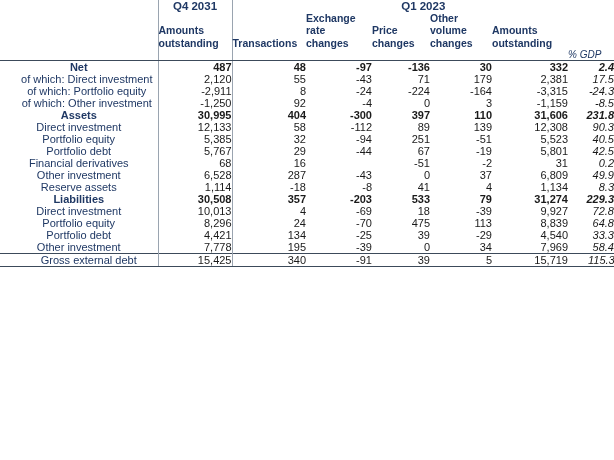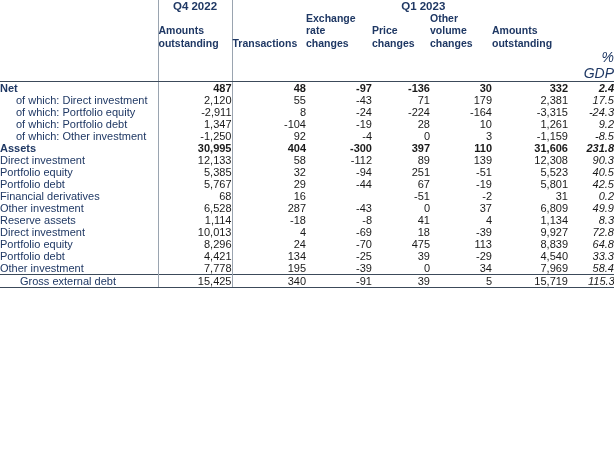--- a/index.html
+++ b/index.html
@@ -56,35 +56,35 @@
   }
   .hdr-blank {
     border: none;
   }
 
   
   .gdp-row td {
     padding: 0 4px 4px 4px;
   }
   .gdp-label {
-    text-align: right;
+    text-align: left;
     color: #1f3864;
     font-style: italic;
-    font-size: 14px;
+    font-size: 10px;
   }
   .ruleline td {
     border-bottom: 1.2px solid #3c4a5a;
     height: 0;
     font-size: 0;
     line-height: 0;
   }
 
   
   .lbl {
-    text-align: left;
+    text-align: center;
     padding: 4px 4px 4px 8px;
     color: #1f3864;
     white-space: nowrap;
     font-size: 11px;
   }
   .lbl.b { font-weight: bold; }
   .lbl.ind1 { padding-left: 16px; margin-top: 30px; }
   .lbl.ind2 { }
 
   .num {
@@ -121,21 +121,21 @@
     <col style="width:66px">
     <col style="width:58px">
     <col style="width:62px">
     <col style="width:76px">
     <col style="width:46px">
   </colgroup>
 
   <tbody>
       <tr>
     <td></td>
-    <td class="grp grp-q4">Q4 2022</td>
+    <td class="grp grp-q4">Q4 2031</td>
     <td class="grp" colspan="6">Q1 2023</td>
   </tr>
 
   <tr>
     <td class="hdr hdr-blank"></td>
     <td class="hdr hdr-q4">Amounts<br>outstanding</td>
     <td class="hdr">Transactions</td>
     <td class="hdr">Exchange<br>rate<br>changes</td>
     <td class="hdr">Price<br>changes</td>
     <td class="hdr">Other<br>volume<br>changes</td>
@@ -190,30 +190,20 @@
         <td class="lbl ind1">of which: Portfolio equity</td>
         <td class="num q4">-2,911</td>
         <td class="num">8</td>
         <td class="num">-24</td>
         <td class="num">-224</td>
         <td class="num">-164</td>
         <td class="num">-3,315</td>
         <td class="num gdp">-24.3</td>
       </tr>
       <tr>
-        <td class="lbl ind1">of which: Portfolio debt</td>
-        <td class="num q4">1,347</td>
-        <td class="num">-104</td>
-        <td class="num">-19</td>
-        <td class="num">28</td>
-        <td class="num">10</td>
-        <td class="num">1,261</td>
-        <td class="num gdp">9.2</td>
-      </tr>
-      <tr>
         <td class="lbl ind1">of which: Other investment</td>
         <td class="num q4">-1,250</td>
         <td class="num">92</td>
         <td class="num">-4</td>
         <td class="num">0</td>
         <td class="num">3</td>
         <td class="num">-1,159</td>
         <td class="num gdp">-8.5</td>
       </tr>
       <tr>
@@ -278,20 +268,30 @@
       </tr>
       <tr>
         <td class="lbl ind2">Reserve assets</td>
         <td class="num q4">1,114</td>
         <td class="num">-18</td>
         <td class="num">-8</td>
         <td class="num">41</td>
         <td class="num">4</td>
         <td class="num">1,134</td>
         <td class="num gdp">8.3</td>
+      </tr>
+      <tr>
+        <td class="lbl b">Liabilities</td>
+        <td class="num b q4">30,508</td>
+        <td class="num b">357</td>
+        <td class="num b">-203</td>
+        <td class="num b">533</td>
+        <td class="num b">79</td>
+        <td class="num b">31,274</td>
+        <td class="num b gdp">229.3</td>
       </tr>
       <tr>
         <td class="lbl ind2">Direct investment</td>
         <td class="num q4">10,013</td>
         <td class="num">4</td>
         <td class="num">-69</td>
         <td class="num">18</td>
         <td class="num">-39</td>
         <td class="num">9,927</td>
         <td class="num gdp">72.8</td>

